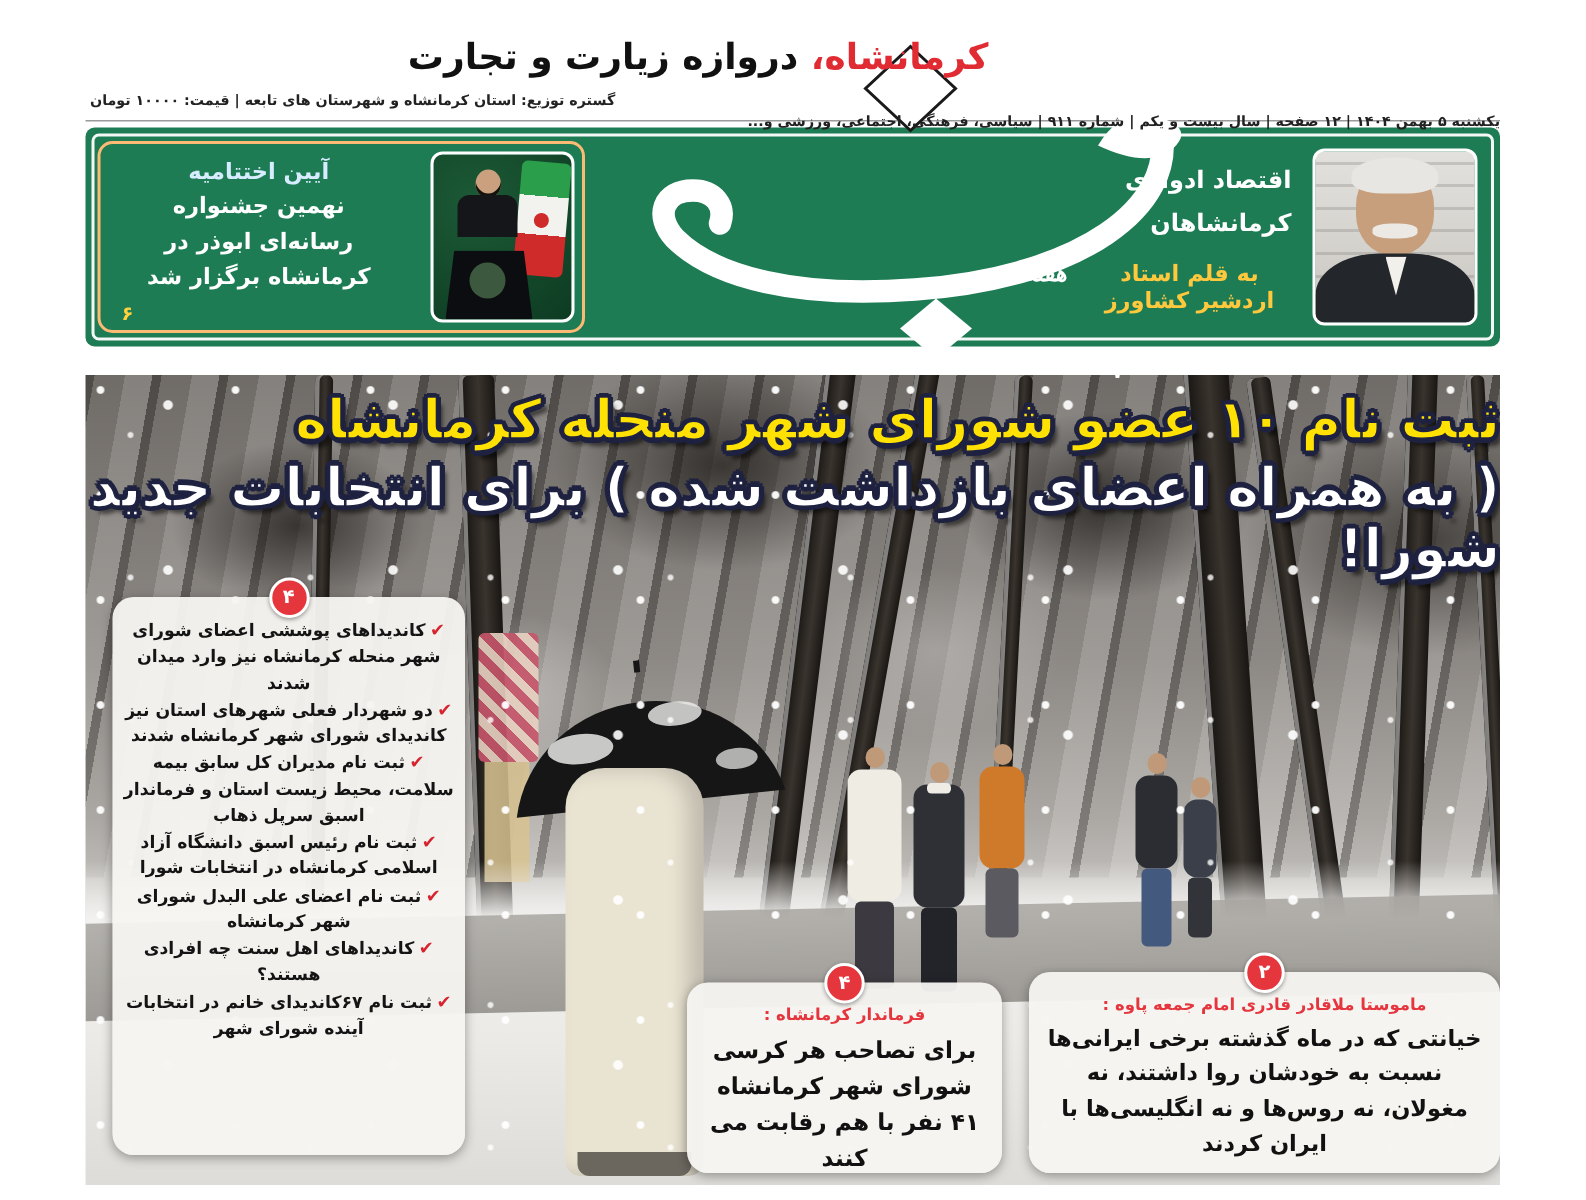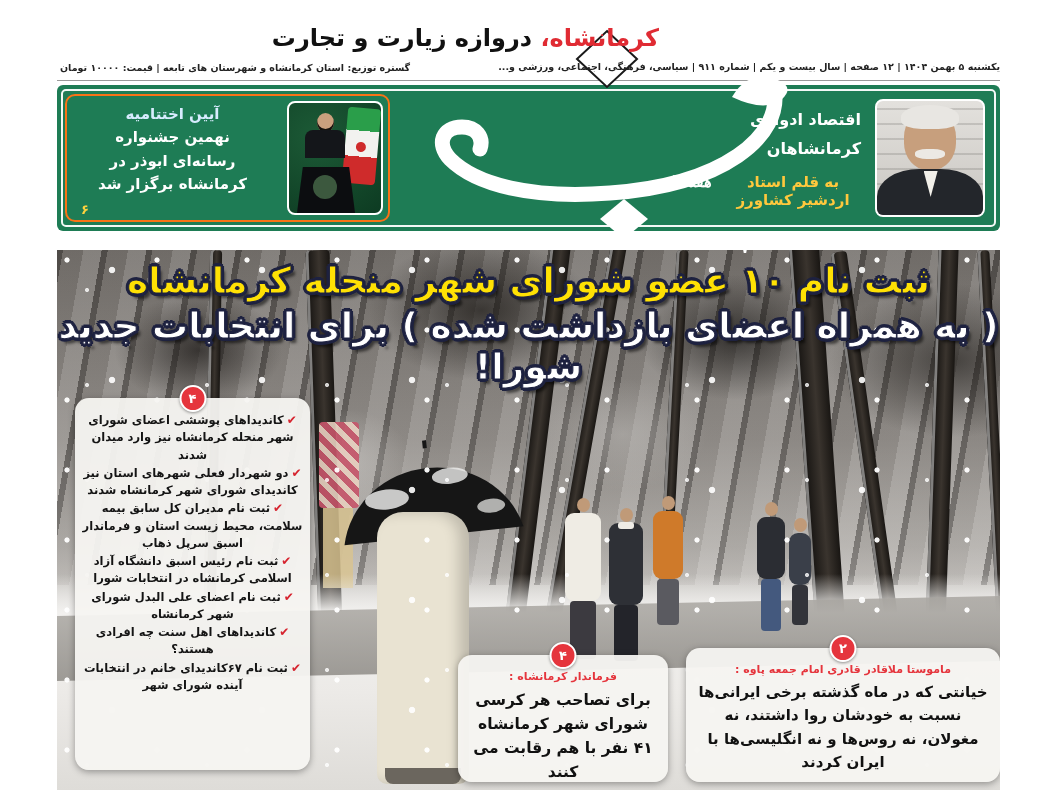--- a/index.html
+++ b/index.html
@@ -2,29 +2,29 @@
 <html lang="fa" dir="rtl"><head>
 <meta charset="utf-8">
 <style>
   * { margin:0; padding:0; box-sizing:border-box; }
   body { font-family:"DejaVu Sans", sans-serif; background:#e9e9e9; }
   .page { position:relative; width:1057px; height:800px; background:#fff; margin:0 auto; overflow:hidden; direction:rtl; }
 
   
   .slogan { position:absolute; top:24px; right:398px; font-size:24px; font-weight:bold; color:#111; white-space:nowrap; z-index:4; }
   .slogan .hl { color:#e02b33; }
-  .dateline { position:absolute; top:61px; right:57px; font-size:9.5px; font-weight:bold; color:#222; z-index:4;margin-left:28px; }
+  .dateline { position:absolute; top:76px; right:57px; font-size:9.5px; font-weight:bold; color:#222; z-index:4;margin-left:28px; }
   .distribution { position:absolute; top:62px; left:60px; font-size:9.5px; font-weight:bold; color:#222; z-index:4; }
   .top-rule { position:absolute; top:80px; left:57px; width:943px; height:1px; background:#9a9a9a; }
 
   
   .banner { position:absolute; top:85px; left:57px; width:943px; height:146px; background:#1e7c55; border-radius:6px; }
   .banner::after { content:""; position:absolute; inset:4px; border:2px solid rgba(255,255,255,.95); border-radius:5px; pointer-events:none; }
 
-  .teaser-left { position:absolute; left:8px; top:9px; width:325px; height:128px; border:2px solid #f97316; border-radius:10px; display:flex; z-index:2; }
+  .teaser-left { position:absolute; left:8px; top:9px; width:325px; height:128px; border:2px solid #fdba74; border-radius:10px; display:flex; z-index:2; }
   .tl-photo { position:relative; width:96px; height:114px; margin:5px; border:2px solid #fff; border-radius:8px; overflow:hidden; flex:none;
               background:radial-gradient(circle at 30% 30%, #1c5a36, #0d3b22); }
   .tl-flag { position:absolute; right:3px; top:5px; width:33px; height:76px; border-radius:4px; transform:rotate(5deg);
              background:linear-gradient(180deg,#2a9e4a 0 30%,#f2f2ef 30% 64%,#cf2b2b 64% 100%); }
   .tl-flag::after { content:""; position:absolute; left:11px; top:34px; width:10px; height:10px; border-radius:50%; background:#cf2b2b; }
   .tl-speaker-head { position:absolute; left:28px; top:10px; width:17px; height:19px; border-radius:50%; background:#caa07e; box-shadow:0 -3px 0 #15110d inset; }
   .tl-speaker-body { position:absolute; left:16px; top:27px; width:40px; height:28px; border-radius:8px 8px 0 0; background:#14161a; }
   .tl-podium { position:absolute; bottom:0; left:8px; width:58px; height:46px; background:#0c0d10; clip-path:polygon(10% 0,90% 0,100% 100%,0 100%); }
   .tl-podium::after { content:""; position:absolute; left:16px; top:8px; width:24px; height:24px; border-radius:50%; background:rgba(120,180,120,.45); }
   .tl-text { flex:1; padding:7px 10px 0 6px; text-align:center; color:#fff; font-weight:bold; font-size:15px; line-height:1.55; }
@@ -80,21 +80,21 @@
                border-radius:26px 26px 10px 10px; box-shadow:inset -10px 0 14px rgba(0,0,0,.18); }
   .um-person::after { content:""; position:absolute; bottom:0; left:8px; right:8px; height:16px; background:#6b665e; border-radius:0 0 8px 8px; }
 
   .fig { position:absolute; z-index:2; }
   .fig .head { width:13px; height:14px; border-radius:50%; background:#c09a78; margin:0 auto; }
   .fig .torso { border-radius:9px; margin:1px auto 0; }
   .fig .legs { border-radius:4px; margin:0 auto; }
   .scarf { position:absolute; top:14px; left:50%; transform:translateX(-50%); width:16px; height:7px; background:#efece6; border-radius:3px; z-index:1; }
 
   
-  .headline { position:absolute; top:10px; left:0; right:0; z-index:6; text-align:center; font-weight:bold; }
+  .headline { position:absolute; top:10px; left:0; right:0; z-index:6; font-weight:bold; }
   .hl1 { font-size:36px; color:#ffe104; -webkit-text-stroke:1px #1e2240;
          text-shadow:2px 2px 0 #1e2240,-2px 2px 0 #1e2240,2px -2px 0 #1e2240,-2px -2px 0 #1e2240,0 3px 0 #1e2240,0 -3px 0 #1e2240,3px 0 0 #1e2240,-3px 0 0 #1e2240,4px 5px 3px rgba(0,0,0,.55); }
   .hl2 { margin-top:4px; font-size:36px; color:#ffffff; -webkit-text-stroke:1px #1e2240;
          text-shadow:2px 2px 0 #1e2240,-2px 2px 0 #1e2240,2px -2px 0 #1e2240,-2px -2px 0 #1e2240,0 3px 0 #1e2240,0 -3px 0 #1e2240,3px 0 0 #1e2240,-3px 0 0 #1e2240,4px 5px 3px rgba(0,0,0,.55); }
 
   
   .obox { position:absolute; z-index:5; background:rgba(246,244,241,.95); border-radius:14px; box-shadow:0 2px 7px rgba(0,0,0,.35); }
   .badge { position:absolute; top:-13px; left:50%; transform:translateX(-50%); width:27px; height:27px; border-radius:50%;
            background:#e5353d; color:#fff; font-size:13px; font-weight:bold; display:flex; align-items:center; justify-content:center;
            border:2.5px solid #fff; box-shadow:0 1px 3px rgba(0,0,0,.4); z-index:6; }

